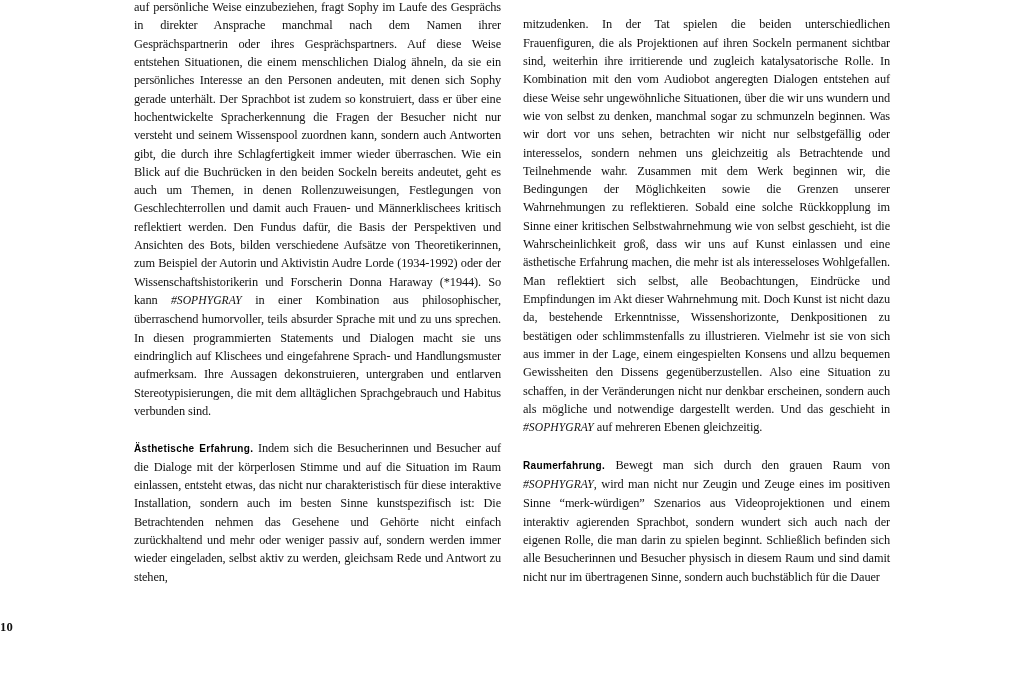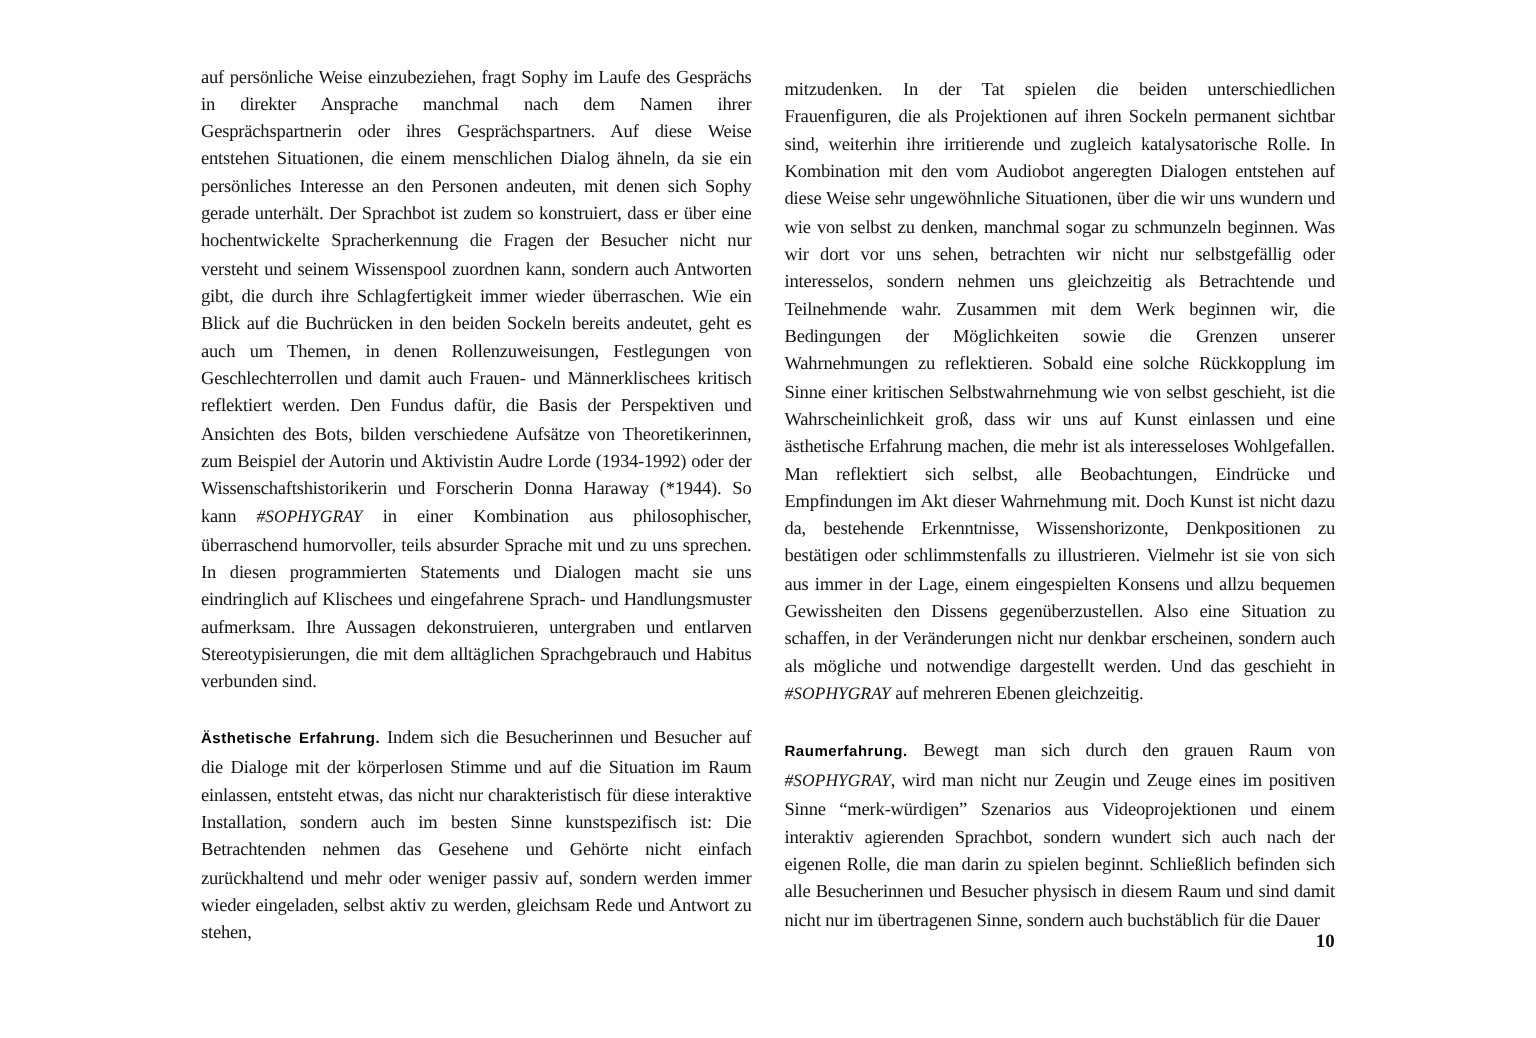--- a/index.html
+++ b/index.html
@@ -23,21 +23,21 @@
   }
   .text-block {
     position: absolute;
     left: 134px;
     top: 86px;
     width: 756px;
     height: 500px;
     display: flex;
     flex-direction: row;
     gap: 22px;
-    align-items: center;
+    align-items: flex-end;
   }
   .column {
     width: 367px;
     flex: 0 0 367px;
   }
   p.para {
     margin: 0;
     padding: 0;
     text-align: justify;
     text-justify: inter-word;
@@ -61,21 +61,21 @@
   .work-title {
     font-style: italic;
     font-size: 11.6px;
     letter-spacing: 0.005em;
   }
   .folio {
     position: absolute;
     left: 0;
     top: 620px;
     width: 890px;
-    text-align: right;
+    text-align: left;
     font-family: "Liberation Serif", "DejaVu Serif", serif;
     font-size: 12.6px;
     font-weight: bold;
     color: #111111;
     letter-spacing: 0.01em;
   }
 </style>
 </head>
 <body>
 

